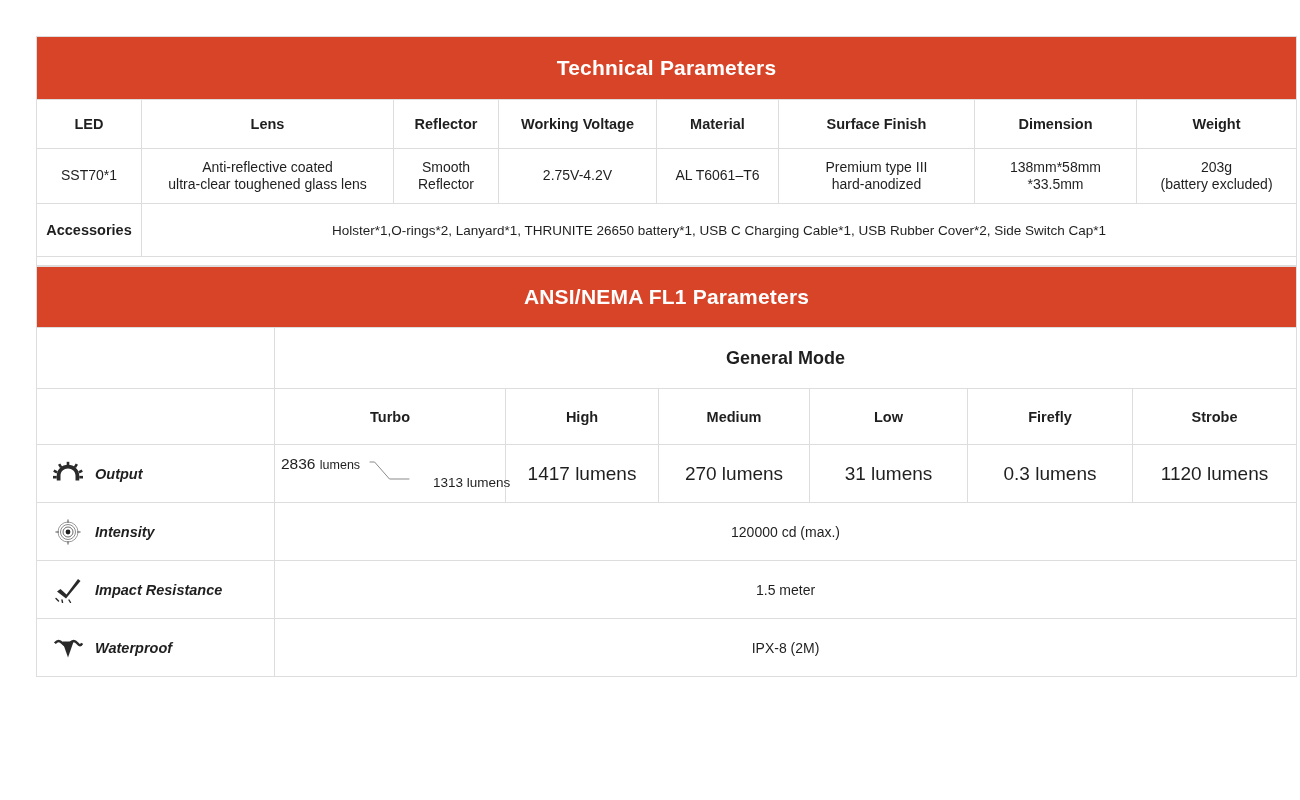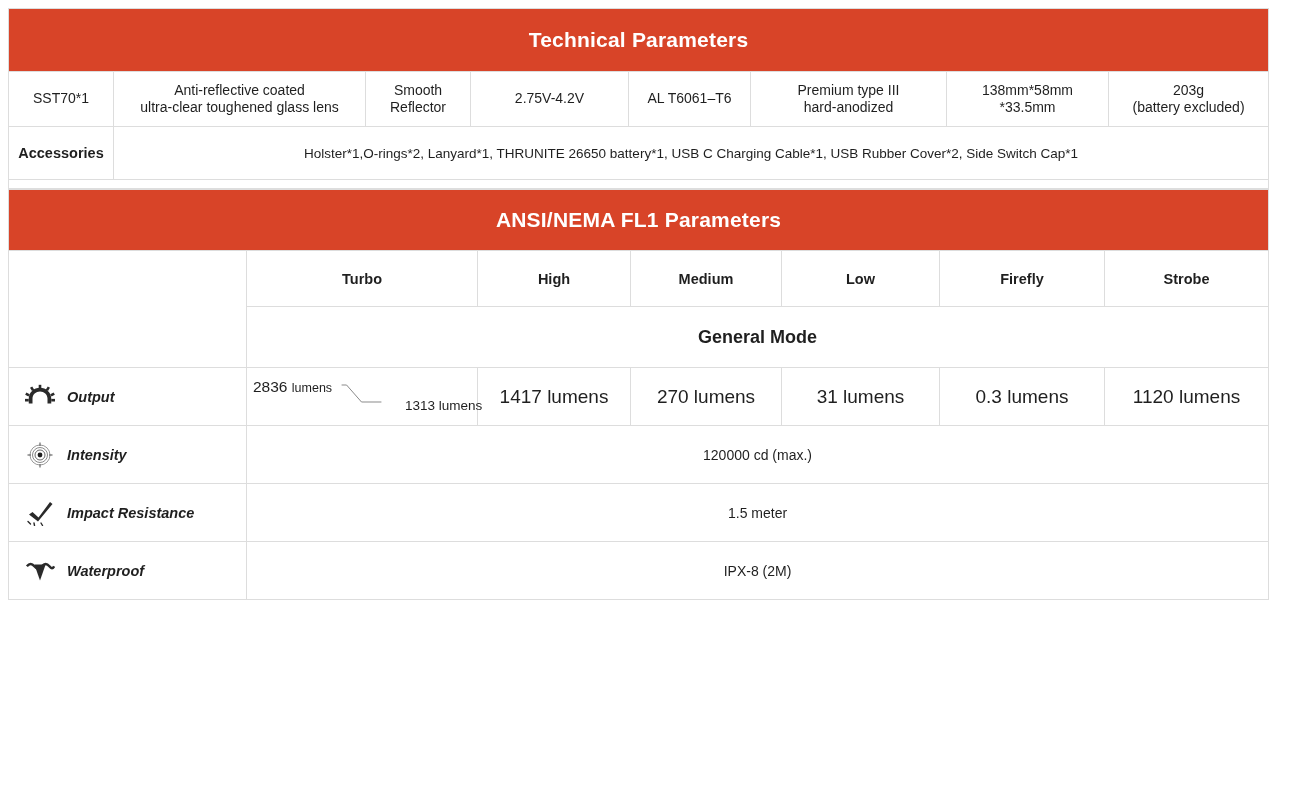--- a/index.html
+++ b/index.html
@@ -12,21 +12,21 @@
     height: 800px;
     font-family: "Liberation Sans", sans-serif;
     color: #1f1f1f;
     -webkit-font-smoothing: antialiased;
   }
   .page {
     position: relative;
     width: 1300px;
     height: 800px;
     box-sizing: border-box;
-    padding: 8px;
+    padding: 36px;
   }
   table.spec {
     width: 1260px;
     border-collapse: collapse;
     table-layout: fixed;
   }
   .band {
     background: #D84428;
     color: #ffffff;
     text-align: center;
@@ -169,20 +169,30 @@
       <col style="width:122px">
         <col style="width:196px">
         <col style="width:162px">
         <col style="width:160px">
     </colgroup>
     <tbody>
         <tr>
       <td class="band" colspan="8">Technical Parameters</td>
     </tr>
     <tr>
+      <td class="hdr">LED</td>
+      <td class="hdr">Lens</td>
+      <td class="hdr">Reflector</td>
+      <td class="hdr">Working Voltage</td>
+      <td class="hdr">Material</td>
+      <td class="hdr">Surface Finish</td>
+      <td class="hdr">Dimension</td>
+      <td class="hdr">Weight</td>
+    </tr>
+    <tr>
       <td class="val">SST70*1</td>
       <td class="val">
         <span class="l2">Anti-reflective coated</span>
         <span class="l2">ultra-clear toughened glass lens</span>
       </td>
       <td class="val">
         <span class="l2">Smooth</span>
         <span class="l2">Reflector</span>
       </td>
       <td class="val">2.75V-4.2V</td>
@@ -218,31 +228,31 @@
         <col style="width:151px">
       <col style="width:158px">
         <col style="width:165px">
         <col style="width:164px">
     </colgroup>
     <tbody>
         <tr>
       <td class="band band-2" colspan="7">ANSI/NEMA FL1 Parameters</td>
     </tr>
     <tr>
+      <td style="border-left:1px solid #ddd;border-right:1px solid #ddd;border-top:none;"></td>
+      <td class="group-hdr" colspan="6">General Mode</td>
+    </tr>
+    <tr>
       <td style="border-top:none;border-bottom:none;"></td>
       <td class="mode-hdr">Turbo</td>
       <td class="mode-hdr">High</td>
       <td class="mode-hdr">Medium</td>
       <td class="mode-hdr">Low</td>
       <td class="mode-hdr">Firefly</td>
       <td class="mode-hdr">Strobe</td>
-    </tr>
-    <tr>
-      <td style="border-left:1px solid #ddd;border-right:1px solid #ddd;border-top:none;"></td>
-      <td class="group-hdr" colspan="6">General Mode</td>
     </tr>
 
     <tr>
       <td class="row-label">
         <div class="row-label-inner">
           <svg class="ico" viewBox="0 0 32 26">
             <path fill="#2a2a2a" d="M16 3c-6.6 0-12 5.1-12 11.6v5.4h4v-5.4C8 10.3 11.6 7 16 7s8 3.3 8 7.6v5.4h4v-5.4C28 8.1 22.6 3 16 3z"></path>
             <g fill="#2a2a2a">
               <rect x="14.6" y="0" width="2.8" height="4"></rect>
               <rect x="6.2" y="2.2" width="2.8" height="4" transform="rotate(-32 7.6 4.2)"></rect>

